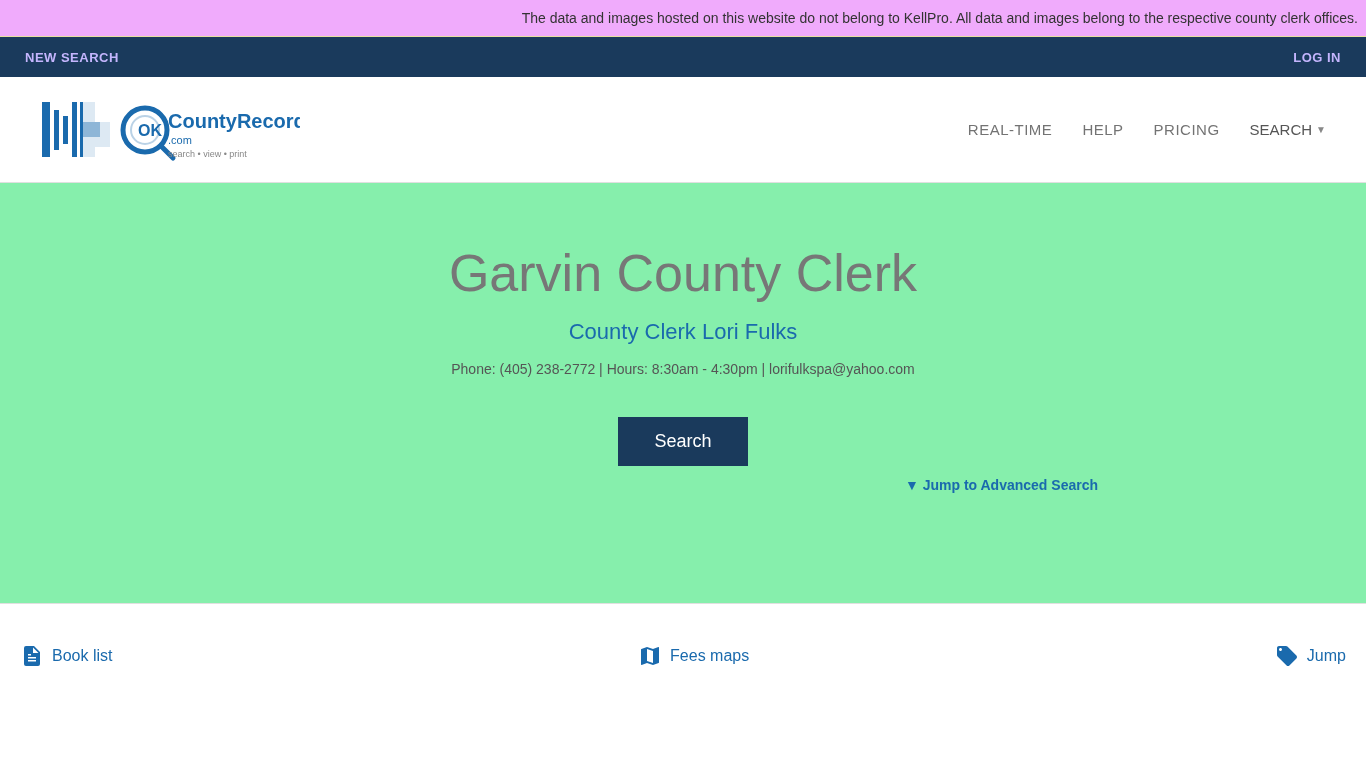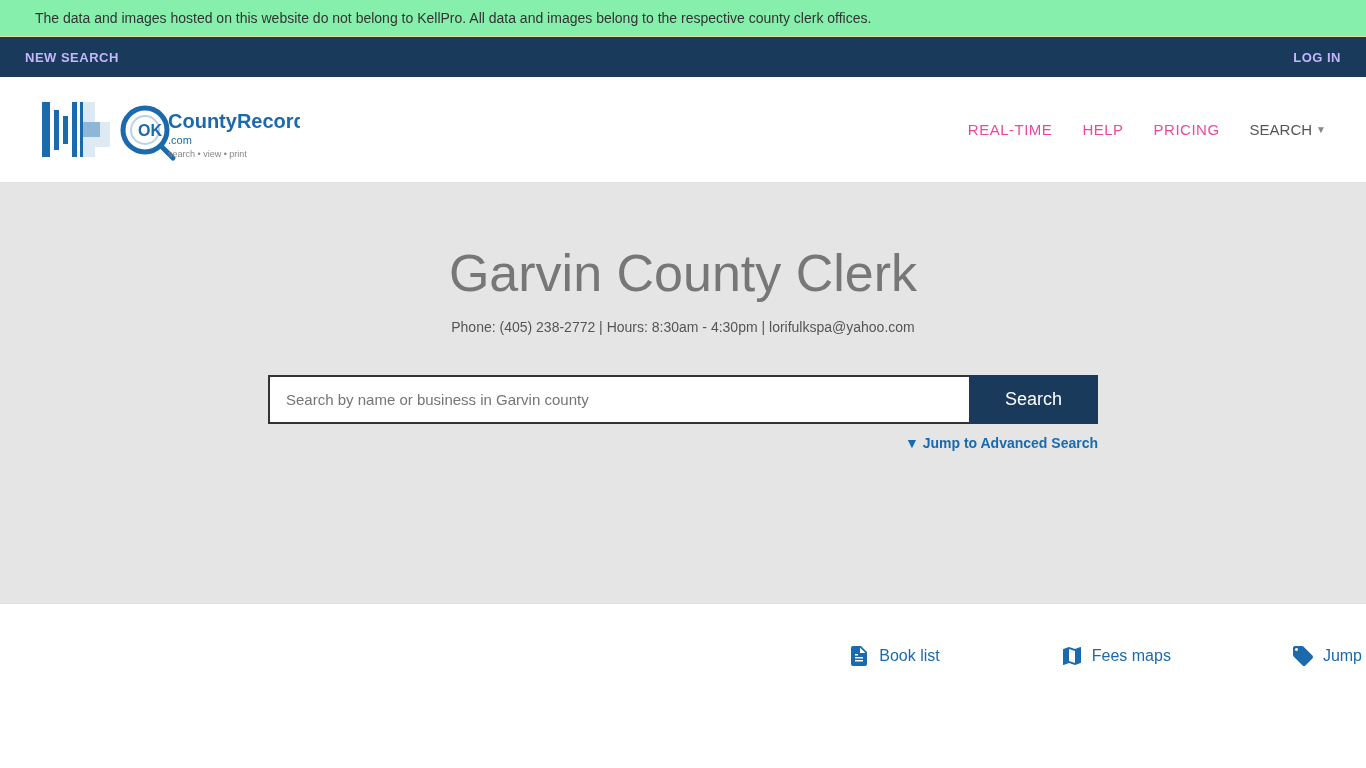--- a/index.html
+++ b/index.html
@@ -1,22 +1,22 @@
 <!DOCTYPE html>
 <html><head>
   <meta charset="utf-8">
   <style>
     * { margin: 0; padding: 0; box-sizing: border-box; }
     body { font-family: Arial, sans-serif; background: #fff; color: #333; }
 
     
     .top-banner {
-      background: #86efac;
-      text-align: left;
-      padding: 10px 35px;
+      background: #f0abfc;
+      text-align: right;
+      padding: 10px 8px;
       font-size: 14px;
       color: #333;
       border-bottom: 1px solid #e8e0a0;
     }
 
     
     .nav-bar {
       background: #1a3a5c;
       display: flex;
       justify-content: space-between;
@@ -45,40 +45,40 @@
     .logo-area {
       display: flex;
       align-items: flex-start;
     }
     .header-nav {
       display: flex;
       gap: 30px;
       align-items: center;
     }
     .header-nav a {
-      color: #ec4899;
+      color: #737373;
       text-decoration: none;
       font-size: 15px;
       font-weight: 500;
       letter-spacing: 0.5px;
     }
     .search-dropdown {
       display: flex;
       align-items: center;
       gap: 4px;
       color: #555;
       font-size: 15px;
       font-weight: 500;
       cursor: pointer;
     }
     .caret { font-size: 10px; color: #888; }
 
     
     .main-content {
-      background: #e5e5e5;
+      background: #86efac;
       padding: 60px 20px 80px;
       text-align: center;
       min-height: 420px;
     }
     .county-title {
       font-size: 52px;
       font-weight: 300;
       color: #777;
       margin-bottom: 16px;
     }
@@ -132,23 +132,23 @@
     .advanced-search-link a {
       color: #1a6aad;
       font-size: 14px;
       text-decoration: none;
       font-weight: bold;
     }
 
     
     .footer-links {
       background: #fff;
-      padding: 40px 4px;
-      display: flex;
-      justify-content: flex-end;
+      padding: 40px 20px;
+      display: flex;
+      justify-content: space-between;
       gap: 120px;
       border-top: 1px solid #e0e0e0;
     }
     .footer-link-item {
       display: flex;
       align-items: center;
       gap: 8px;
       color: #1a6aad;
       text-decoration: none;
       font-size: 16px;
@@ -211,26 +211,26 @@
     <div class="search-dropdown">
       <span>SEARCH</span>
       <span class="caret">▼</span>
     </div>
   </nav>
 </header>
 
 <main class="main-content">
   <h1 class="county-title">Garvin County Clerk</h1>
 
+  <h2 class="clerk-name">County Clerk Lori Fulks</h2>
 
 
   <p class="address-line">Phone: (405) 238-2772 | Hours: 8:30am - 4:30pm | lorifulkspa@yahoo.com</p>
 
   <div class="search-area">
-    <input type="text" class="search-input" placeholder="Search by name or business in Garvin county" style="">
     <button class="search-button">Search</button>
   </div>
 
   <div class="advanced-search-link">
     <a href="#">▼ Jump to Advanced Search</a>
   </div>
 </main>
 
 <footer class="footer-links">
   <a href="#" class="footer-link-item">

